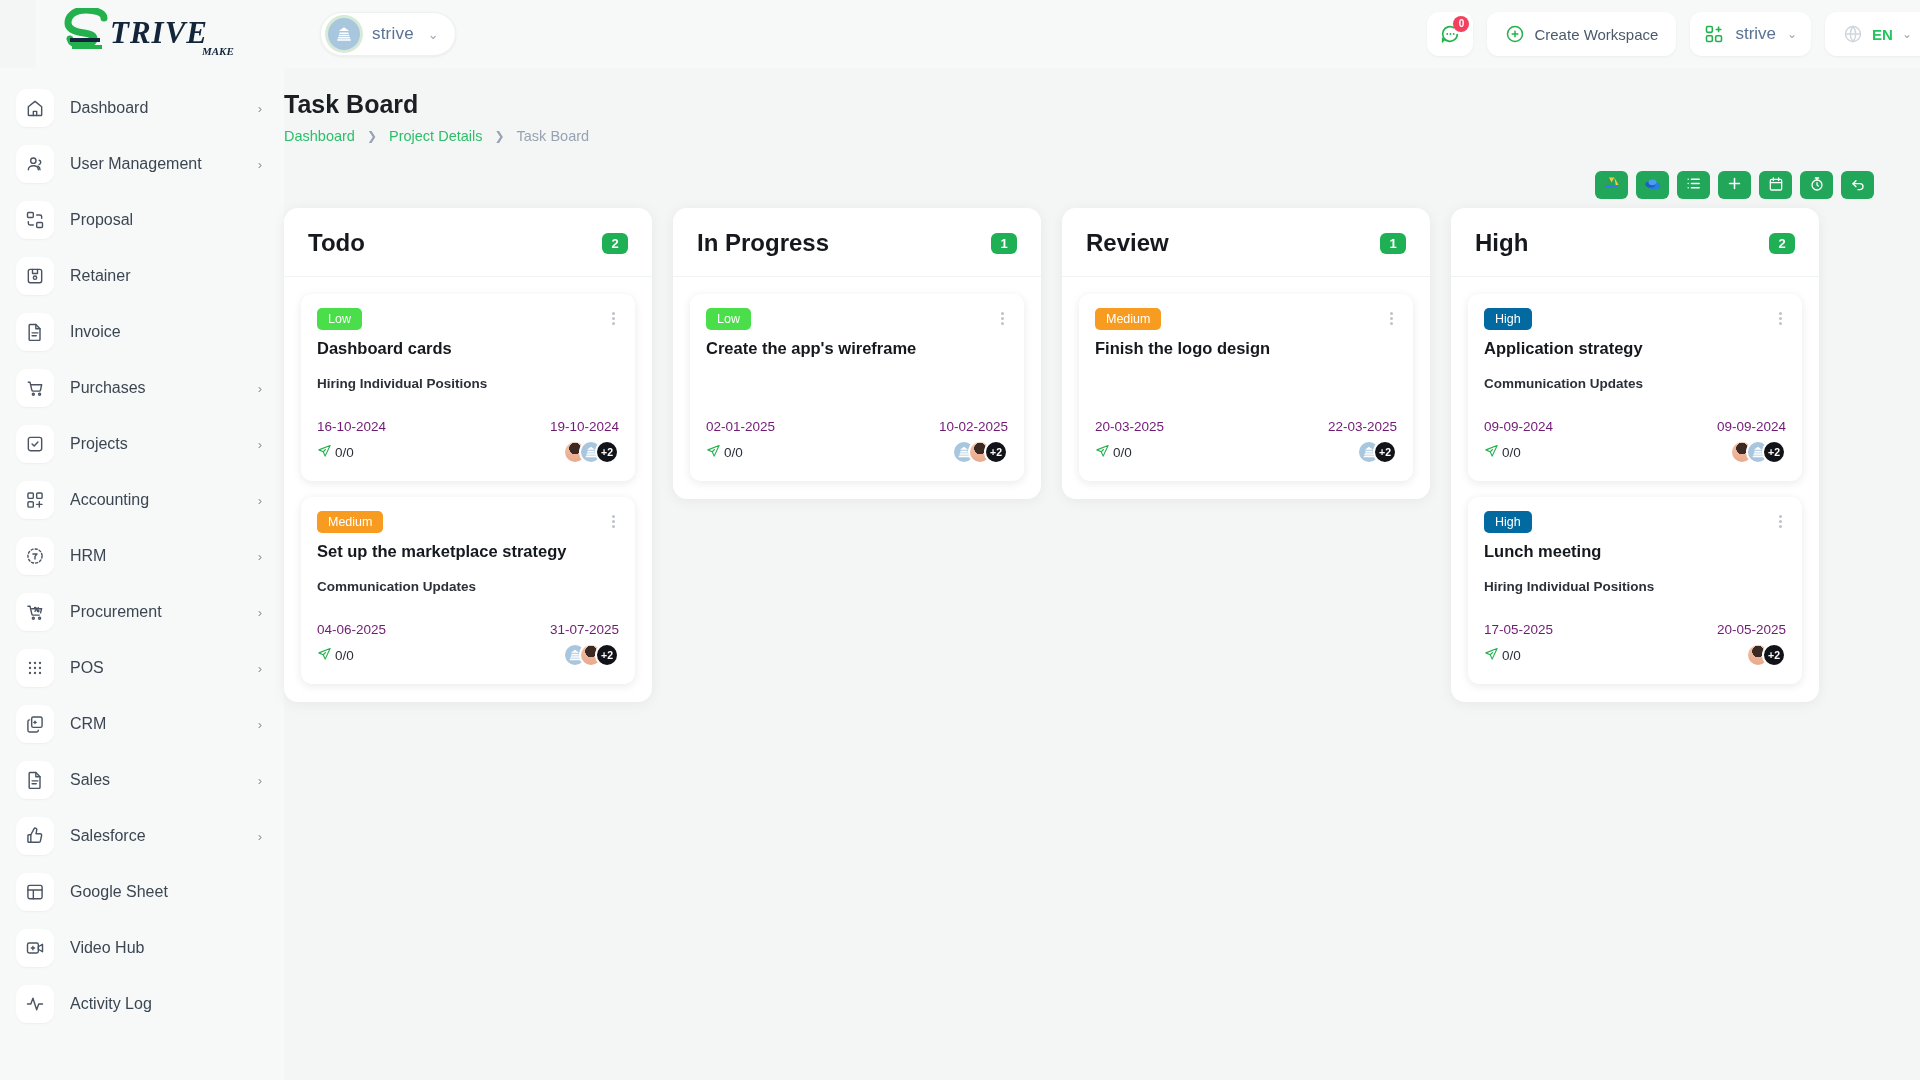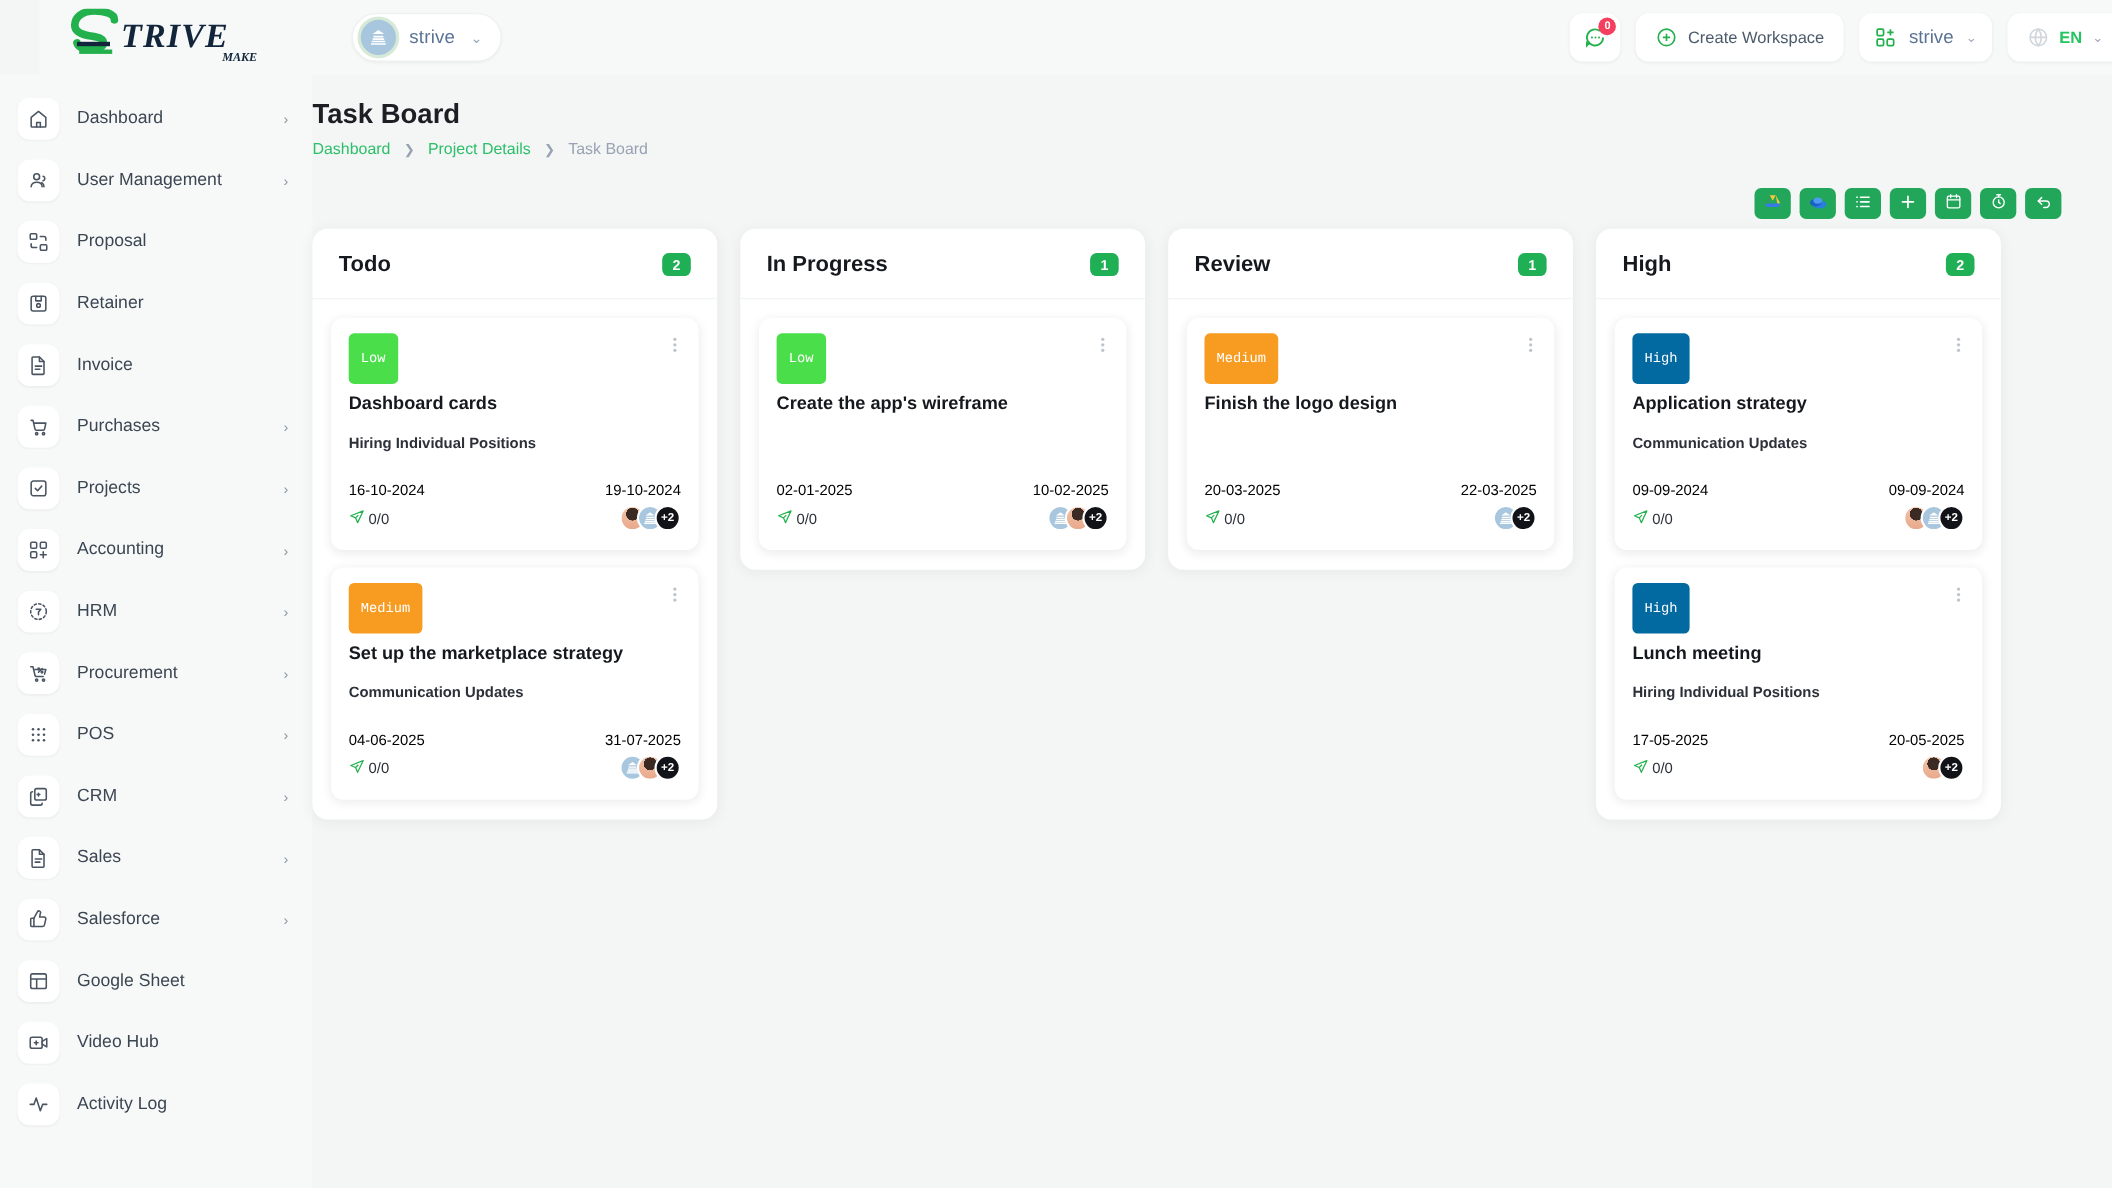--- a/index.html
+++ b/index.html
@@ -108,45 +108,45 @@
   }
   .column {
     width:368px; background:#ffffff; border-radius:14px;
     box-shadow: 0 2px 14px rgba(17,24,39,0.06);
     align-self:flex-start; padding-bottom: 18px;
   }
   .col-head {
     display:flex; align-items:center; justify-content:space-between;
     padding: 21px 24px 19px 24px; border-bottom:1px solid #f0f2f4;
   }
-  .col-title { font-size:20px; font-weight:700; color:#15181d;text-align:right; }
+  .col-title { font-size:24px; font-weight:700; color:#15181d;text-align:right; }
   .col-count {
     background:#1faf55; color:#fff; font-size:13px; font-weight:600;
     border-radius:6px; padding:3px 9px; min-width:26px; text-align:center;
   }
   .cards { padding: 17px 17px 0 17px; display:flex; flex-direction:column; gap:16px; }
   .card {
     background:#fff; border-radius:11px; padding:14px 16px 15px 16px;
     box-shadow: 0 2px 10px rgba(17,24,39,0.09);
     position:relative;
   }
   .card-top { display:flex; align-items:flex-start; justify-content:space-between; }
   .prio {
     color:#fff; font-size:12.5px; font-weight:500;
-    border-radius:5px; padding:16px 11px; display:inline-block;font-family:Liberation Mono, monospace;
+    border-radius:5px; padding:4px 11px; display:inline-block;
   }
   .prio.low { background:#4ade4a; }
   .prio.medium { background:#f79b21; }
   .prio.high { background:#0369a1; }
   .kebab { color:#b5bcc5; font-size:15px; line-height:10px; letter-spacing:0; padding: 2px 4px; cursor:pointer;}
   .kebab span { display:block; width:3px; height:3px; border-radius:50%; background:#bcc3cb; margin:2px 0; }
   .card-title { font-size:16.5px; font-weight:700; color:#15181d; margin-top:9px; }
   .card-desc { font-size:13.5px; font-weight:600; color:#2b3039; margin-top:18px; }
   .card-foot { margin-top:26px; }
-  .dates { display:flex; justify-content:space-between; font-size:13.5px; color:#000000;margin-top:28px; }
+  .dates { display:flex; justify-content:space-between; font-size:13.5px; color:#701a75;margin-top:28px; }
   .foot-row { display:flex; align-items:center; justify-content:space-between; margin-top:4px; min-height:28px;}
   .progress { display:flex; align-items:center; gap:3px; font-size:13.5px; color:#2b3039; }
   .avatars { display:flex; align-items:center; }
   .av {
     width:24px; height:24px; border-radius:50%; border:2px solid #fff;
     margin-left:-8px; background:#c9d6e2; overflow:hidden;
     display:flex;align-items:center;justify-content:center;
   }
   .av:first-child { margin-left:0; }
   .av.more { background:#111318; color:#fff; font-size:10.5px; font-weight:700; }

